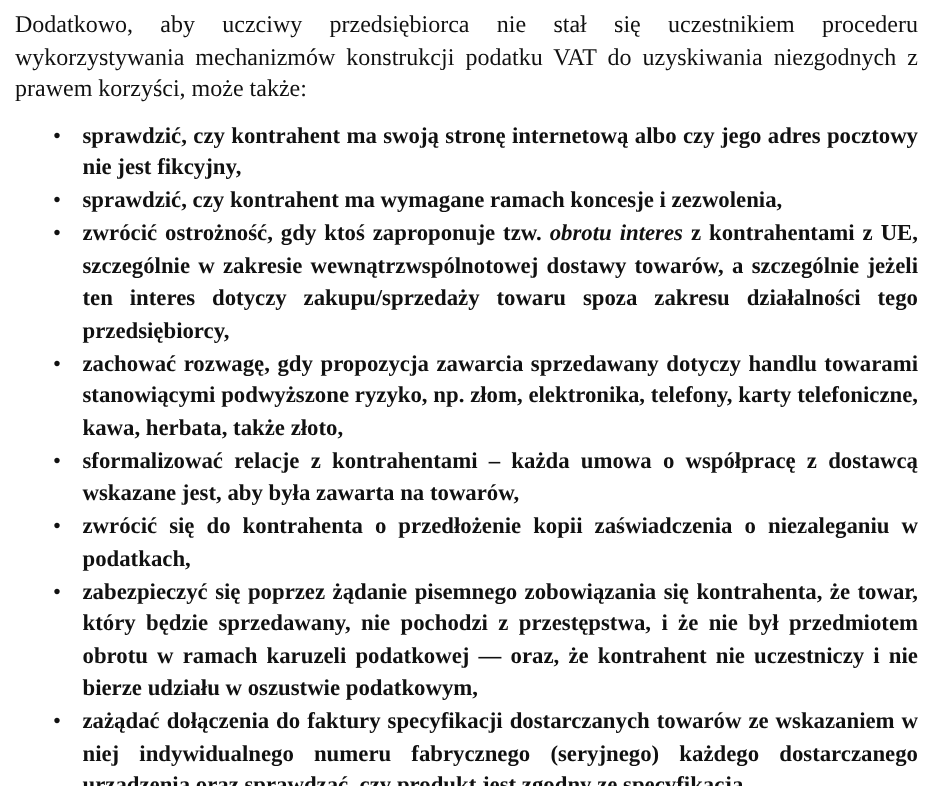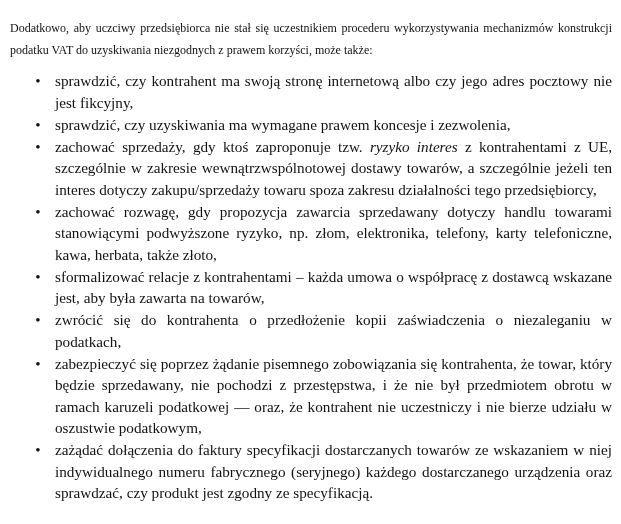--- a/index.html
+++ b/index.html
@@ -16,25 +16,25 @@
     -webkit-font-smoothing: antialiased;
   }
   .page {
     box-sizing: border-box;
     width: 621px;
     height: 524px;
     padding: 6px 9px 0 10px;
     background: #ffffff;
   }
   .intro {
-    font-size: 12px;
+    font-size: 16px;
     line-height: 21.5px;
     text-align: justify;
     text-justify: inter-word;
-    margin: 12px 0 9px 0;
+    margin: 0 0 9px 0;
     hyphens: none;
   }
   .bullet-list {
     list-style: none;
     margin: 0;
     padding: 0;
   }
   .bullet-item {
     position: relative;
     padding-left: 45px;
@@ -50,20 +50,21 @@
     left: 23px;
     top: 0;
     width: 10px;
     font-size: 15.2px;
     line-height: 21.5px;
     text-align: center;
     color: #111111;
   }
   .bullet-item > .bullet-text {
     display: block;
+    font-weight: bold;
   }
   .bullet-text > .italic {
     font-style: italic;
   }
   
   .bullet-text, .intro { text-align-last: left; }
 </style>
 </head>
 <body>
 
@@ -73,26 +74,26 @@
 
   <ul class="bullet-list">
 
     <li class="bullet-item">
       <span class="bullet-marker">•</span>
       <span class="bullet-text">sprawdzić, czy kontrahent ma swoją stronę internetową albo czy jego adres pocztowy nie jest fikcyjny,</span>
     </li>
 
     <li class="bullet-item">
       <span class="bullet-marker">•</span>
-      <span class="bullet-text">sprawdzić, czy uzyskiwania ma wymagane prawem koncesje i zezwolenia,</span>
+      <span class="bullet-text">sprawdzić, czy kontrahent ma wymagane ramach koncesje i zezwolenia,</span>
     </li>
 
     <li class="bullet-item">
       <span class="bullet-marker">•</span>
-      <span class="bullet-text"><span>zachować sprzedaży, gdy ktoś zaproponuje tzw. </span><span class="italic">ryzyko interes</span><span> z kontrahentami z UE, szczególnie w zakresie wewnątrzwspólnotowej dostawy towarów, a szczególnie jeżeli ten interes dotyczy zakupu/sprzedaży towaru spoza zakresu działalności tego przedsiębiorcy,</span></span>
+      <span class="bullet-text"><span>zwrócić ostrożność, gdy ktoś zaproponuje tzw. </span><span class="italic">obrotu interes</span><span> z kontrahentami z UE, szczególnie w zakresie wewnątrzwspólnotowej dostawy towarów, a szczególnie jeżeli ten interes dotyczy zakupu/sprzedaży towaru spoza zakresu działalności tego przedsiębiorcy,</span></span>
     </li>
 
     <li class="bullet-item">
       <span class="bullet-marker">•</span>
       <span class="bullet-text">zachować rozwagę, gdy propozycja zawarcia sprzedawany dotyczy handlu towarami stanowiącymi podwyższone ryzyko, np.  złom, elektronika, telefony, karty telefoniczne, kawa, herbata, także złoto,</span>
     </li>
 
     <li class="bullet-item">
       <span class="bullet-marker">•</span>
       <span class="bullet-text">sformalizować relacje z kontrahentami –  każda umowa o współpracę z dostawcą wskazane jest, aby była zawarta na towarów,</span>

